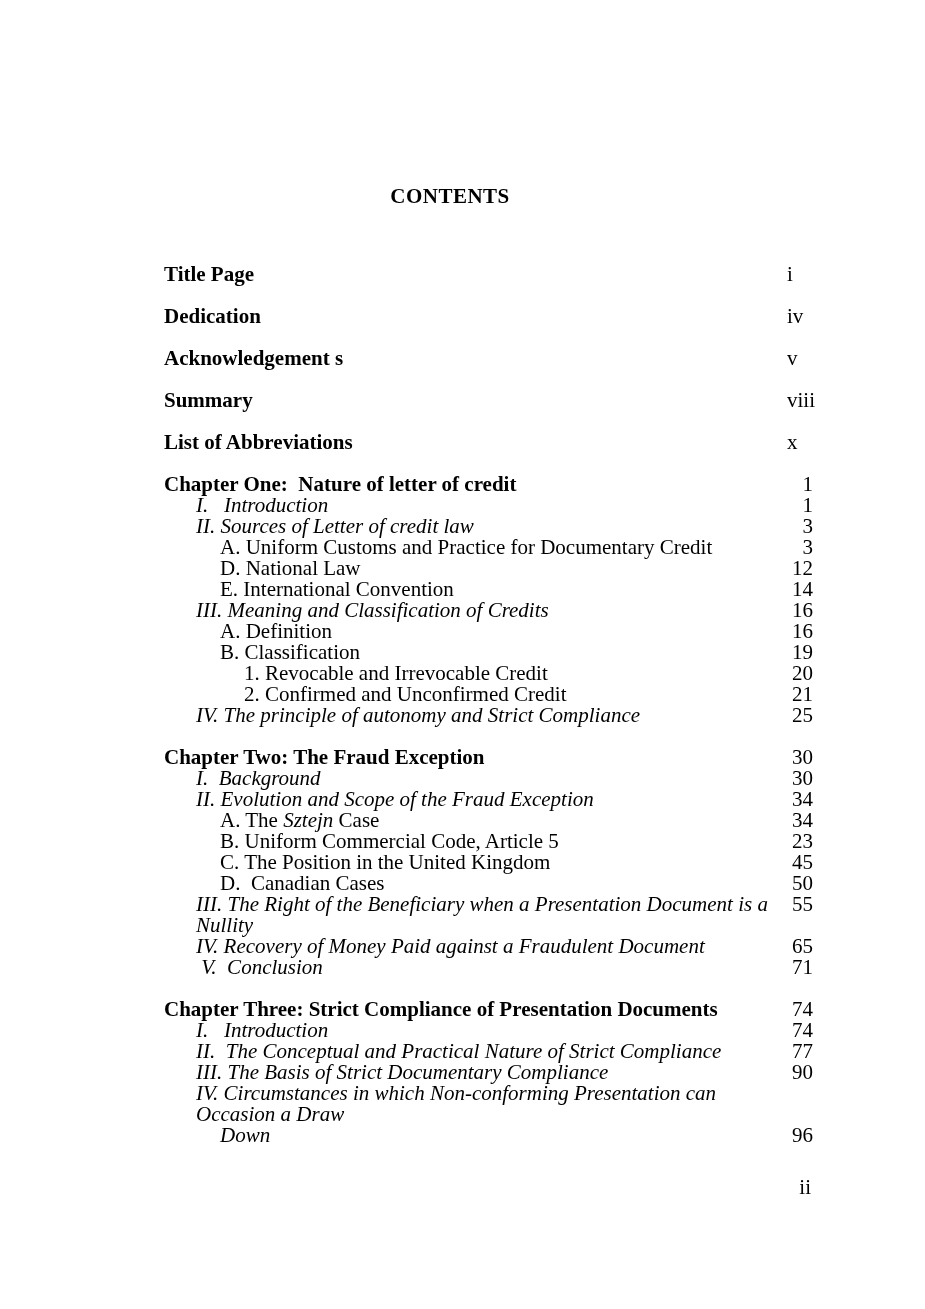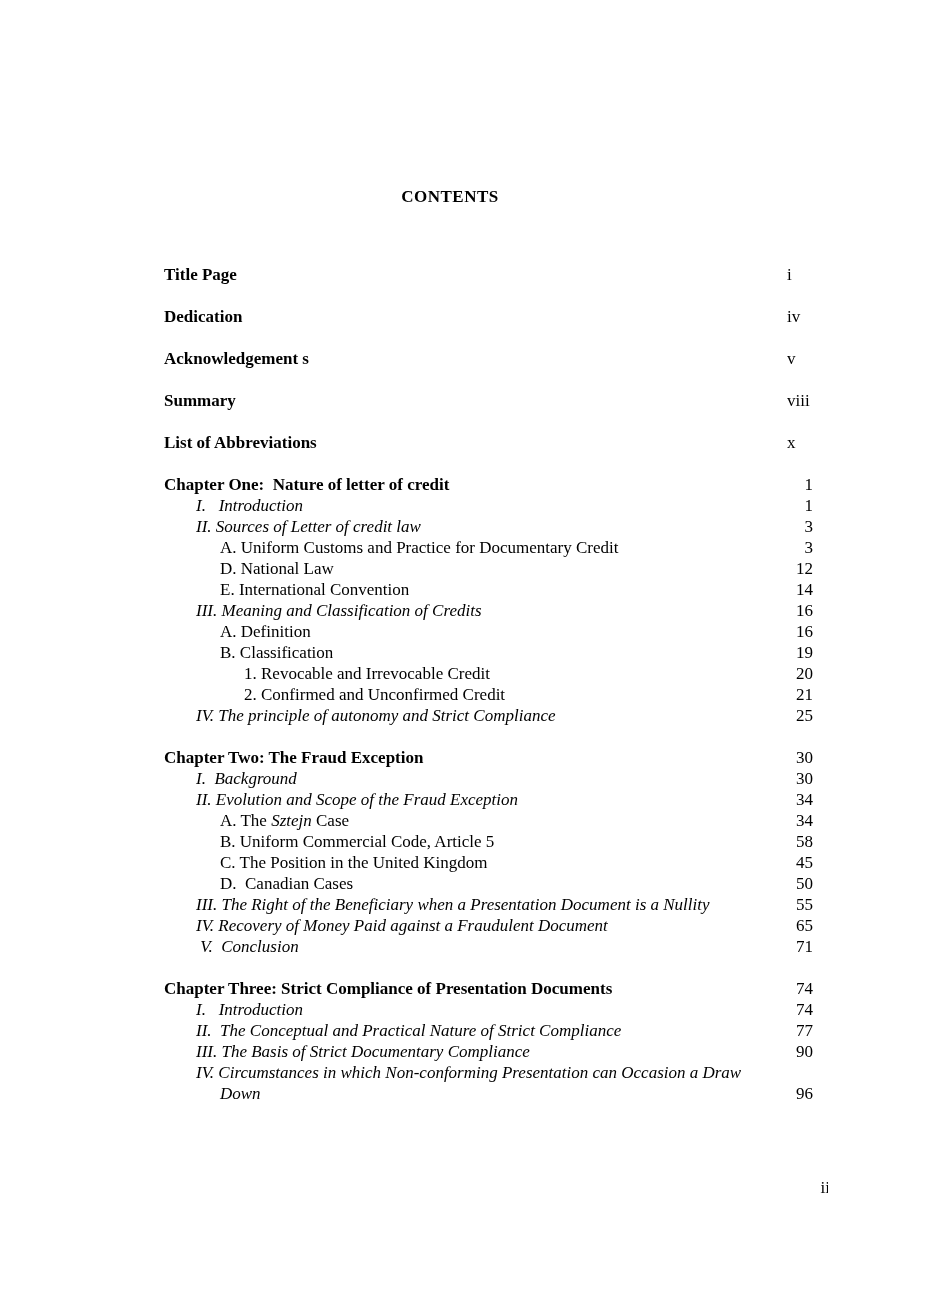--- a/index.html
+++ b/index.html
@@ -5,21 +5,21 @@
   * { margin: 0; padding: 0; box-sizing: border-box; }
   html, body { background: #ffffff; }
   body { font-family: "Liberation Serif", serif; color: #000; }
 
   .page {
     position: relative;
     width: 828px;
     height: 1309px;
     background: #ffffff;
     overflow: hidden;
-    font-size: 17px;
+    font-size: 21px;
     line-height: 21px;
   }
 
   .doc-title {
     position: absolute;
     top: 186px;
     left: 0;
     width: 900px;
     text-align: center;
     font-weight: bold;
@@ -62,21 +62,21 @@
 
   .fm-gap { margin-bottom: 21px; }
   .chapter { margin-top: 21px; }
 
   .bold { font-weight: bold; margin-top: 16px; }
   .italic { font-style: italic; }
 
   .footer-page {
     position: absolute;
     top: 1177px;
-    left: 786px;
+    left: 767px;
     width: 44px;
     text-align: right;
   }
 </style>
 </head>
 <body>
 
 <div class="page">
   <div class="doc-title">CONTENTS</div>
 
@@ -166,21 +166,21 @@
           <div class="row">
             <div class="row-text lvl1"><span>II. Evolution and Scope of the Fraud Exception</span></div>
             <div class="row-page">34</div>
           </div>
           <div class="row">
             <div class="row-text lvl2"><span>A. The </span><span class="italic">Sztejn</span><span> Case</span></div>
             <div class="row-page">34</div>
           </div>
           <div class="row">
             <div class="row-text lvl2"><span>B. Uniform Commercial Code, Article 5</span></div>
-            <div class="row-page">58</div>
+            <div class="row-page">23</div>
           </div>
           <div class="row">
             <div class="row-text lvl2"><span>C. The Position in the United Kingdom</span></div>
             <div class="row-page">45</div>
           </div>
           <div class="row">
             <div class="row-text lvl2"><span>D.  Canadian Cases</span></div>
             <div class="row-page">50</div>
           </div>
           <div class="row">

